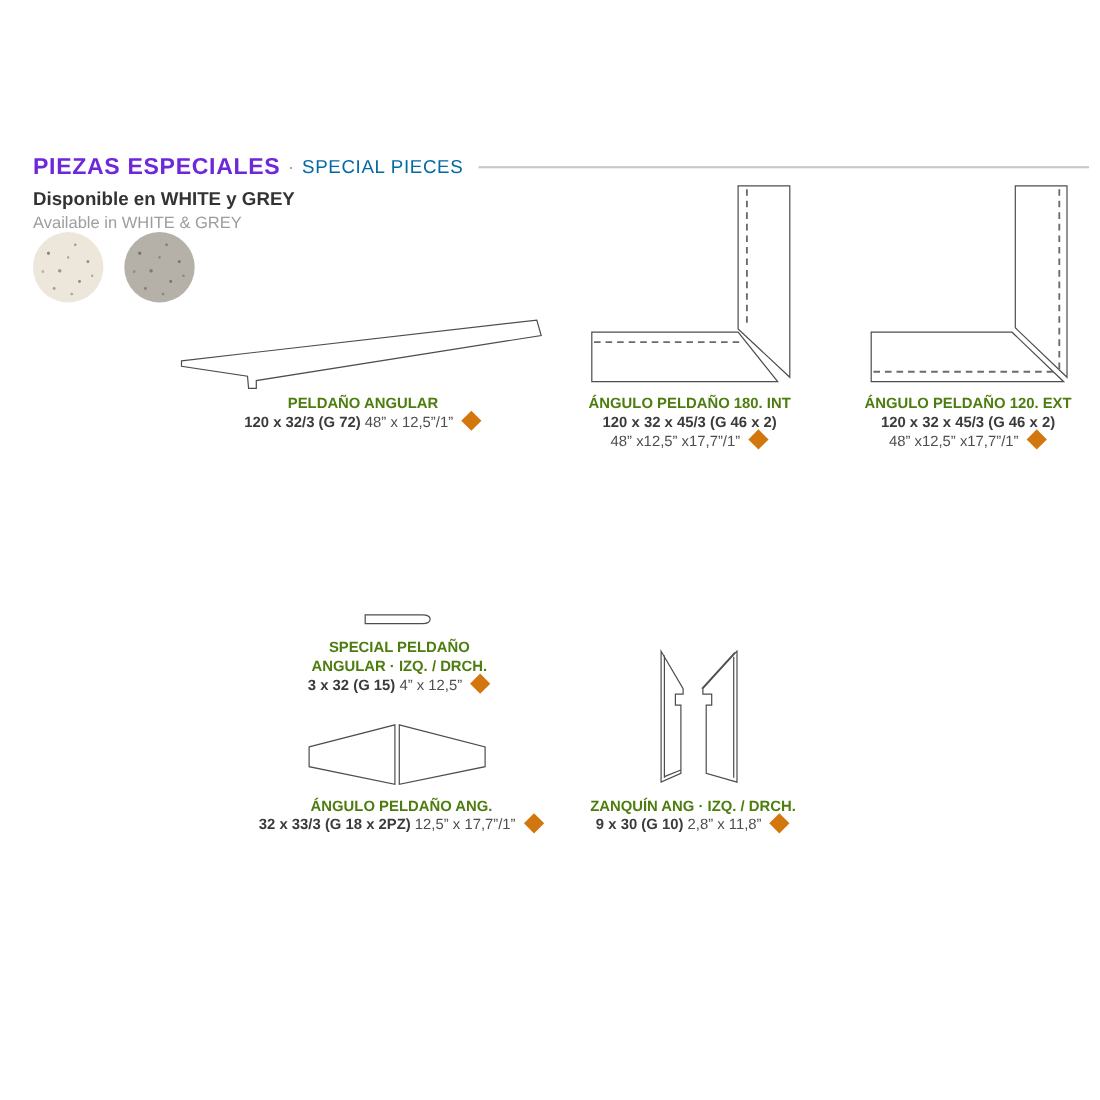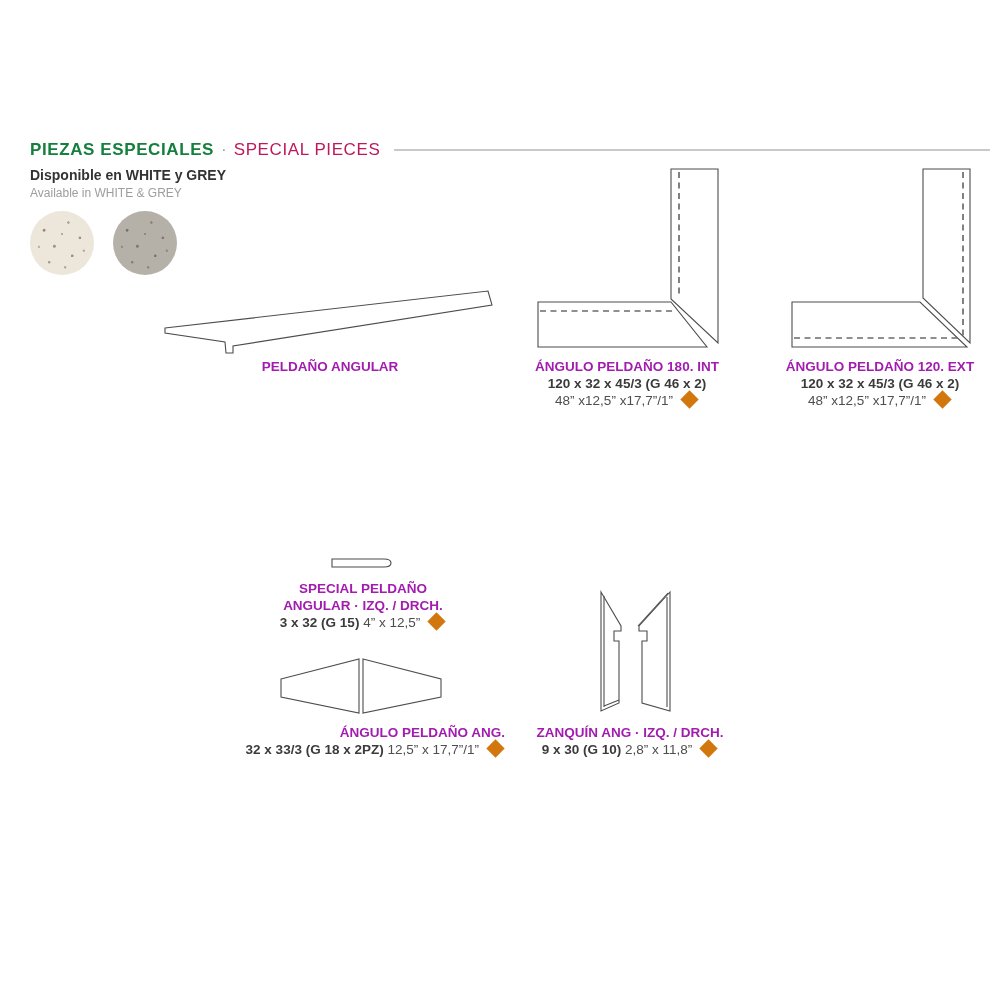--- a/index.html
+++ b/index.html
@@ -7,26 +7,26 @@
   body {
     position: relative;
     font-family: "Liberation Sans", sans-serif;
     color: #3b3b3b;
     overflow: hidden;
   }
 
   
   .header { position: absolute; left: 30px; top: 140px; width: 960px; }
   .title-row { display: flex; align-items: center; }
-  .title-primary { font-size: 17px; font-weight: bold; color: #15803d; letter-spacing: 0.6px; white-space: nowrap; }
+  .title-primary { font-size: 21px; font-weight: bold; color: #6d28d9; letter-spacing: 0.6px; white-space: nowrap; }
   .title-separator { font-size: 17px; color: #9e9e9e; margin: 0 7px; }
-  .title-secondary { font-size: 17px; color: #be185d; letter-spacing: 0.6px; white-space: nowrap; }
+  .title-secondary { font-size: 17px; color: #0369a1; letter-spacing: 0.6px; white-space: nowrap; }
   .title-rule { flex: 1; border-top: 2px solid #c9c9c9; margin-left: 14px; }
-  .avail-primary { margin-top: 7px; font-size: 14px; font-weight: bold; color: #333; }
-  .avail-secondary { margin-top: 3px; font-size: 12px; color: #9d9d9d; }
+  .avail-primary { margin-top: 7px; font-size: 17px; font-weight: bold; color: #333; }
+  .avail-secondary { margin-top: 3px; font-size: 15px; color: #9d9d9d; }
 
   
   .swatches { position: absolute; left: 30px; top: 211px; display: flex; gap: 19px; }
   .swatch { position: relative; width: 64px; height: 64px; border-radius: 50%; overflow: hidden; }
   .swatch::after {
     content: ""; position: absolute; inset: 0; border-radius: 50%;
     background:
       radial-gradient(circle at 22% 30%, rgba(70,62,50,.55) 0 1.1px, transparent 1.8px),
       radial-gradient(circle at 60% 18%, rgba(70,62,50,.4) 0 .9px, transparent 1.6px),
       radial-gradient(circle at 78% 42%, rgba(70,62,50,.5) 0 1px, transparent 1.7px),
@@ -41,21 +41,21 @@
 
   
   .drawing { position: absolute; }
   .drawing svg { display: block; }
   .ln { fill: none; stroke: #4d4d4d; stroke-width: 1.1; stroke-linejoin: miter; }
   .lnf { fill: #ffffff; stroke: #4d4d4d; stroke-width: 1.1; stroke-linejoin: miter; }
   .dash { fill: none; stroke: #6b6b6b; stroke-width: 1.7; stroke-dasharray: 6 4.5; }
 
   
   .product-text { position: absolute; text-align: center; font-size: 13.5px; line-height: 17px; }
-  .product-title { font-weight: bold; color: #a21caf; }
+  .product-title { font-weight: bold; color: #4d7c0f; }
   .dim-line { color: #4e4e4e; white-space: nowrap; }
   .dim-line b { color: #3b3b3b; }
   .diamond {
     display: inline-block; width: 13px; height: 13px;
     background: var(--accent, #D2770E);
     transform: rotate(45deg);
     margin-left: 10px; margin-right: 3px;
     vertical-align: -1px;
   }
 </style>
@@ -122,20 +122,21 @@
     <line class="ln" x1="11" y1="116" x2="26" y2="110"></line>
     <path class="ln" d="M77,2 L46,36 L46,41 L54,41 L54,51 L49,51 L49,113 L77,121 Z"></path>
     <line class="ln" x1="74" y1="7" x2="74" y2="117"></line>
     <line class="ln" x1="75" y1="3" x2="45" y2="36"></line>
   </svg>
 </div>
 
 <div class="product-text" style="left:160px; top:358px; width:340px;">
   <div class="product-title">PELDAÑO ANGULAR</div>
   <div>
+      <div class="dim-line"><b>120 x 32/3 (G 72)</b><span> 48” x 12,5”/1”</span><span class="diamond"></span></div>
     </div>
 </div>
 
 <div class="product-text" style="left:512px; top:358px; width:230px;">
   <div class="product-title">ÁNGULO PELDAÑO 180. INT</div>
   <div>
       <div class="dim-line"><b>120 x 32 x 45/3 (G 46 x 2)</b></div>
       <div class="dim-line"><span>48” x12,5” x17,7”/1”</span><span class="diamond"></span></div>
     </div>
 </div>
@@ -149,21 +150,21 @@
 </div>
 
 <div class="product-text" style="left:248px; top:580px; width:230px;">
   <div class="product-title">SPECIAL PELDAÑO</div>
   <div class="product-title">ANGULAR · IZQ. / DRCH.</div>
   <div>
       <div class="dim-line"><b>3 x 32 (G 15)</b><span> 4” x 12,5”</span><span class="diamond"></span></div>
     </div>
 </div>
 
-<div class="product-text" style="left:225px; top:724px; width:280px;text-align:right;">
+<div class="product-text" style="left:225px; top:724px; width:280px;">
   <div class="product-title">ÁNGULO PELDAÑO ANG.</div>
   <div>
       <div class="dim-line"><b>32 x 33/3 (G 18 x 2PZ)</b><span> 12,5” x 17,7”/1”</span><span class="diamond"></span></div>
     </div>
 </div>
 
 <div class="product-text" style="left:515px; top:724px; width:230px;">
   <div class="product-title">ZANQUÍN ANG · IZQ. / DRCH.</div>
   <div>
       <div class="dim-line"><b>9 x 30 (G 10)</b><span> 2,8” x 11,8”</span><span class="diamond"></span></div>

